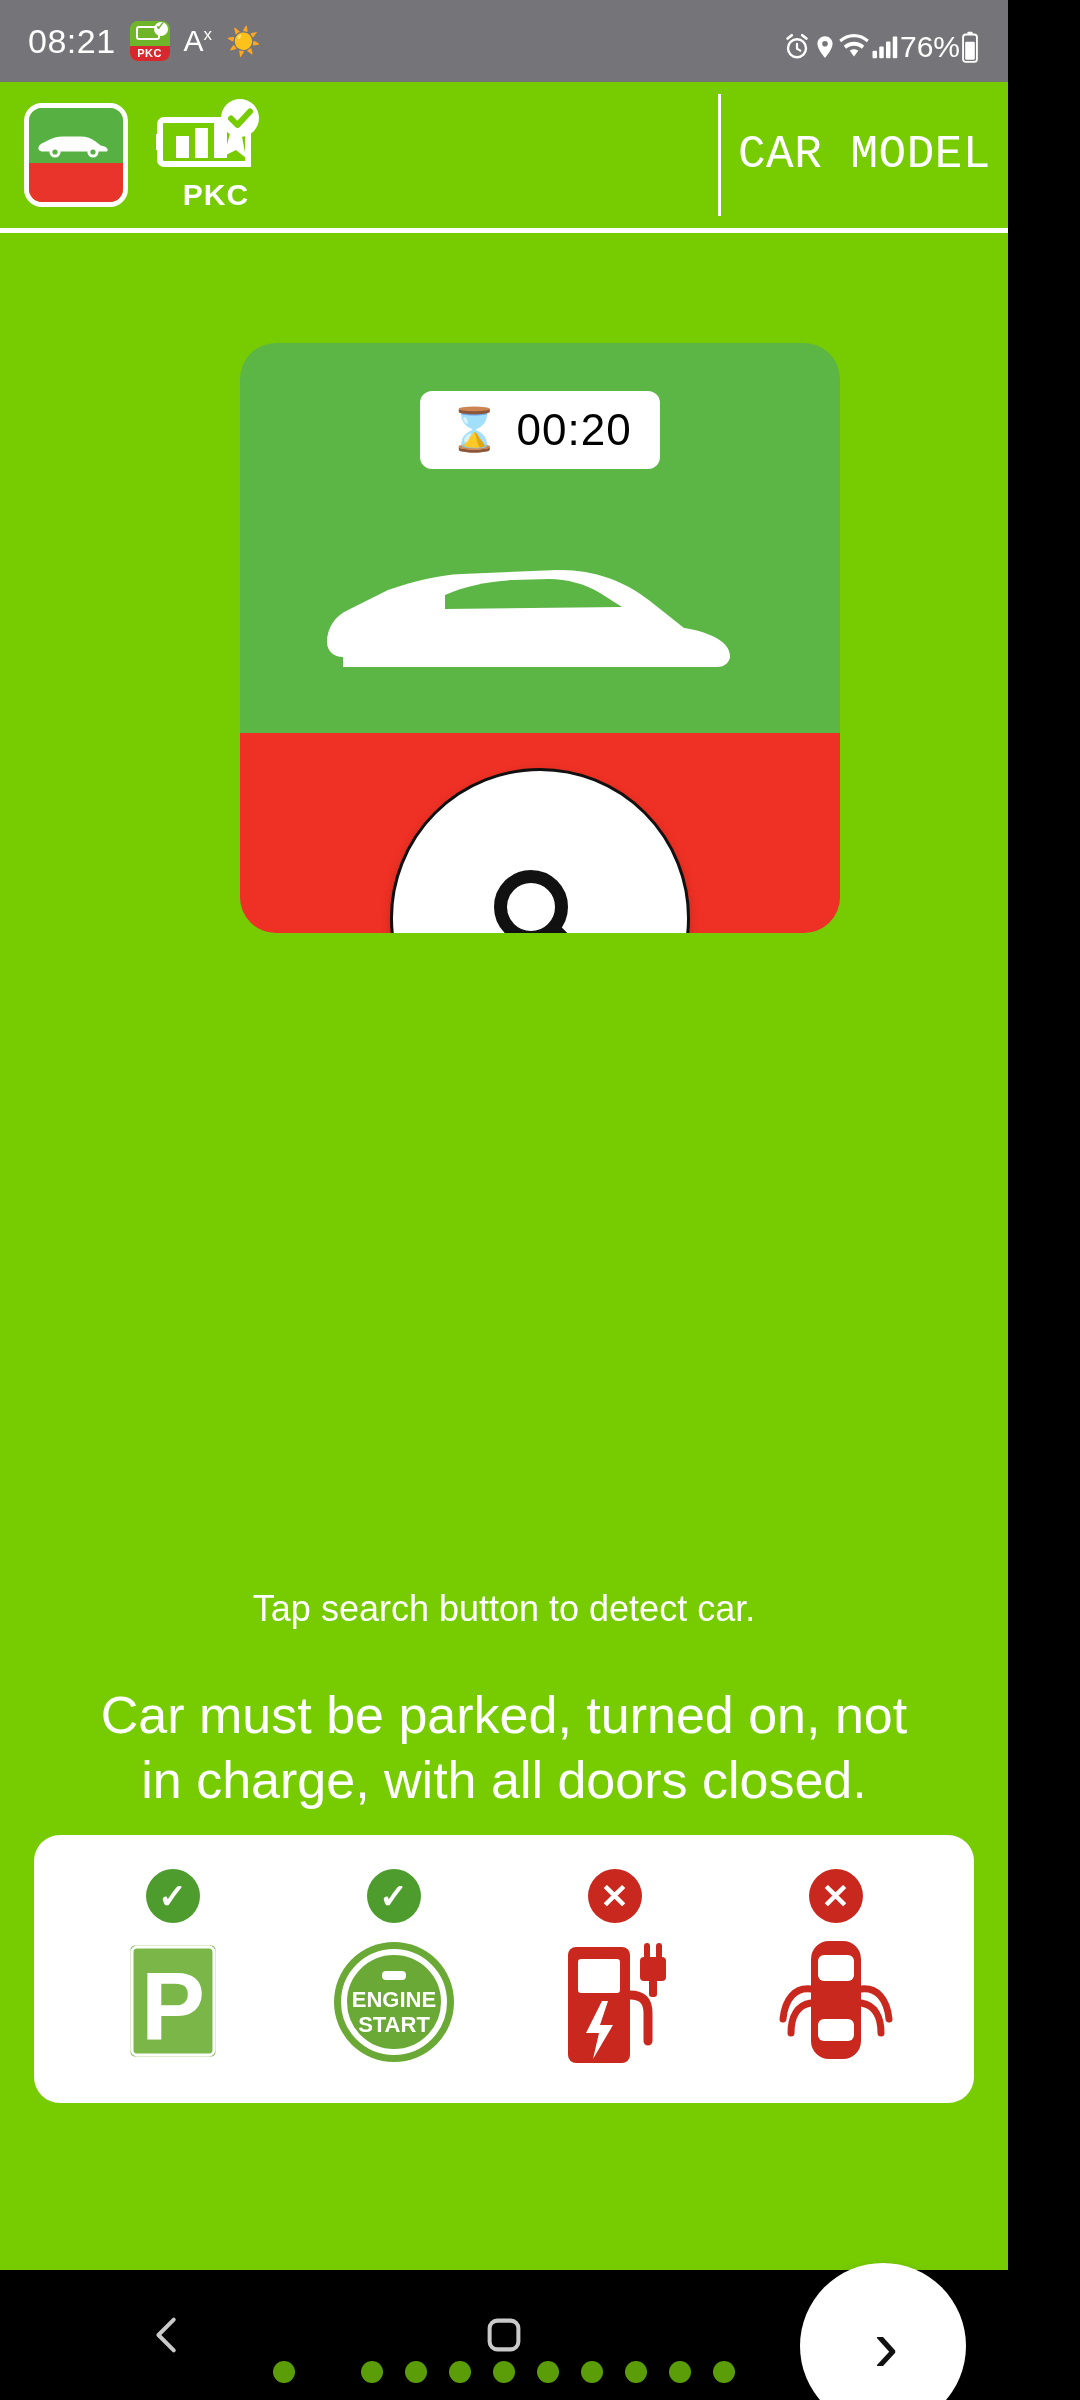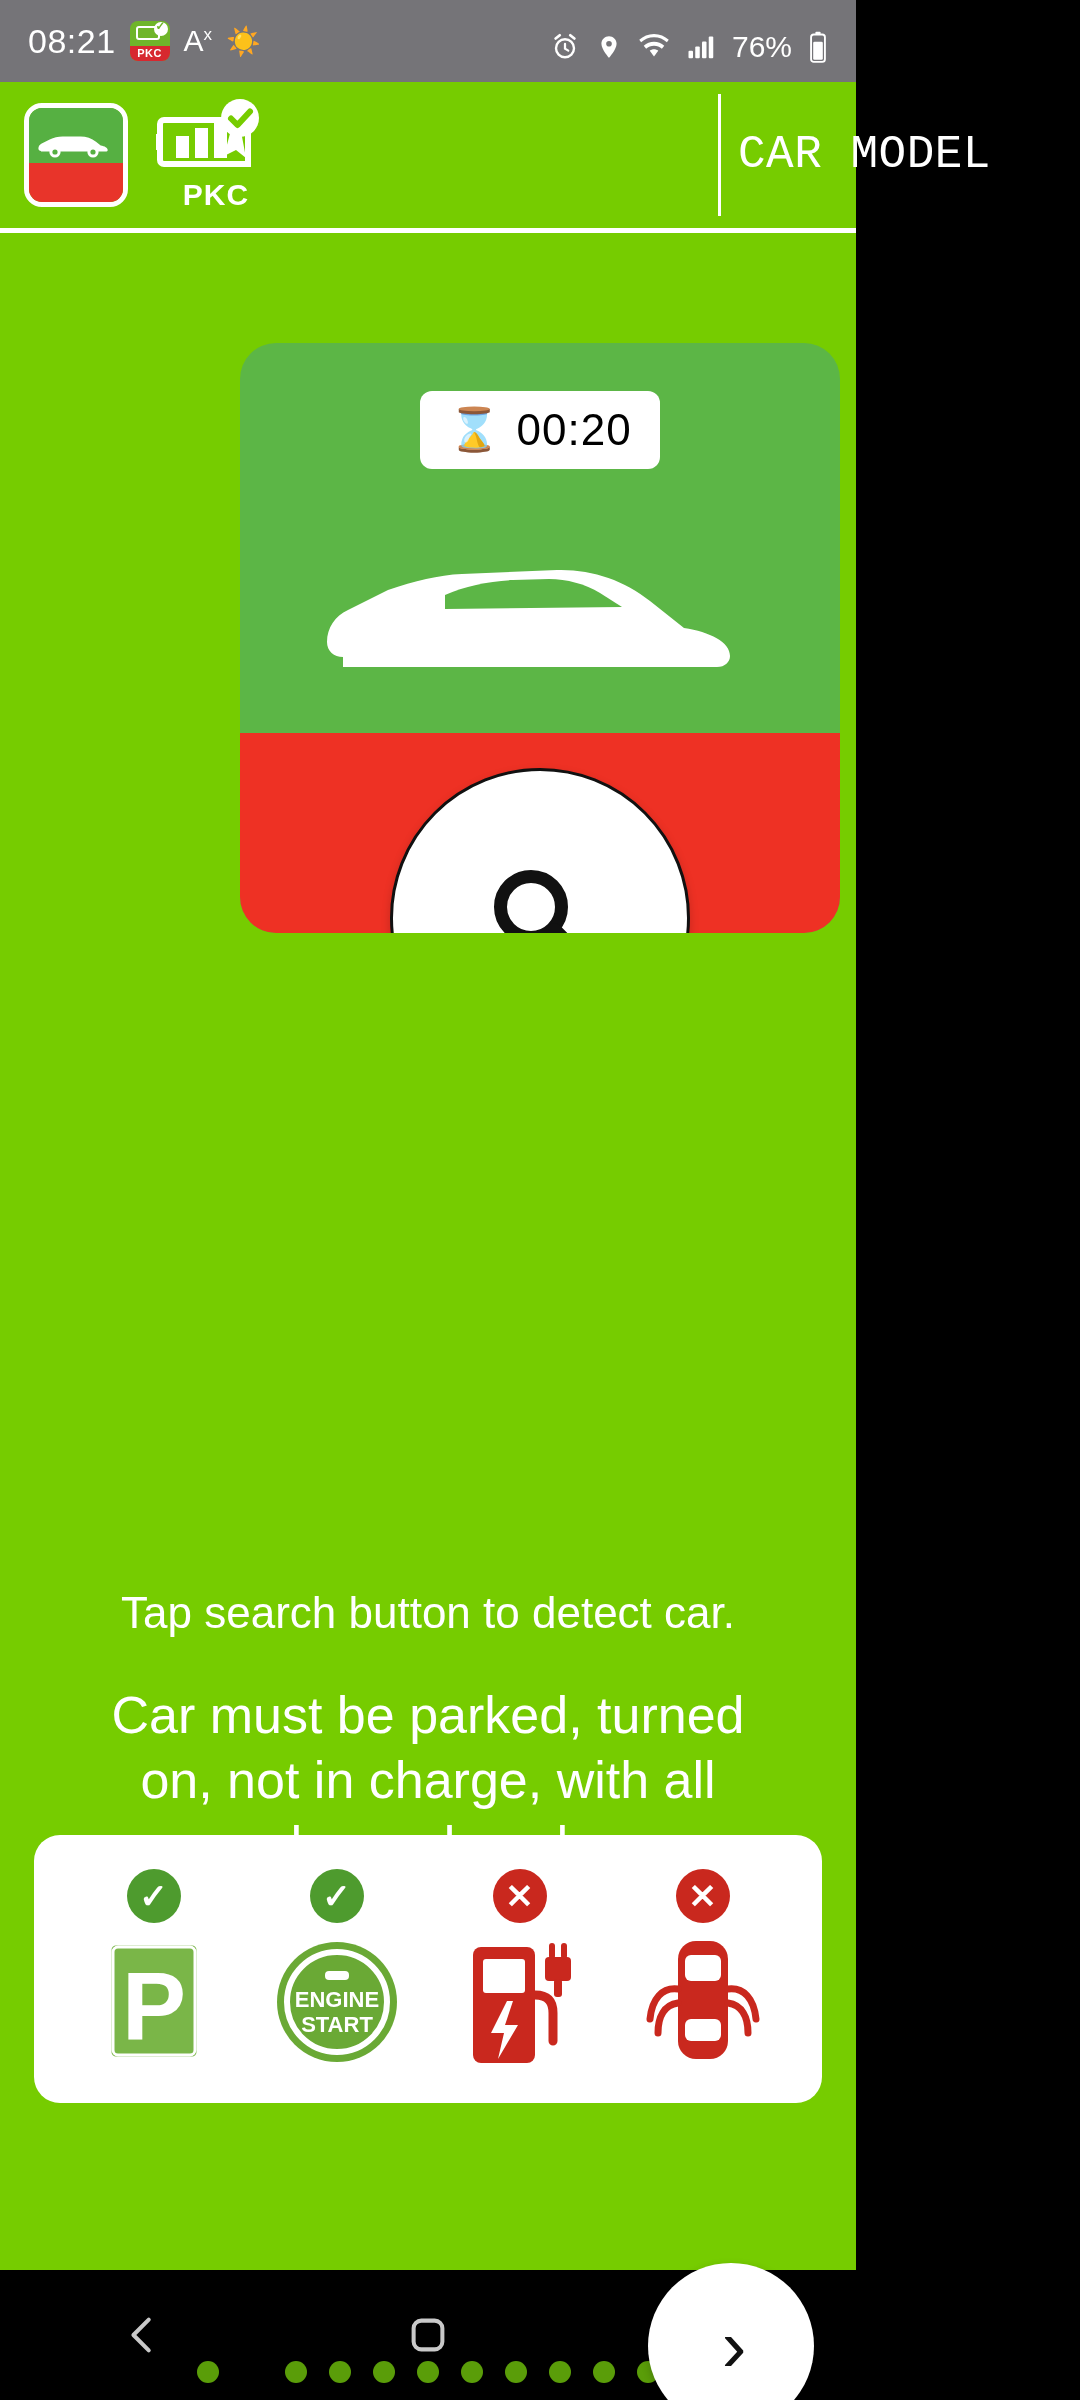--- a/index.html
+++ b/index.html
@@ -4,21 +4,21 @@
 <style>
   * { box-sizing: border-box; margin: 0; padding: 0; }
   html, body {
     width: 1080px; height: 2400px;
     background: #000;
     font-family: "Liberation Sans", sans-serif;
     overflow: hidden;
   }
   #screen {
     position: relative;
-    width: 856px; height: 2400px;
+    width: 1008px; height: 2400px;
     background: #76cc00;
     display: flex; flex-direction: column;
   }
 
   
   .statusbar {
     height: 82px; flex: 0 0 82px;
     background: #757478;
     display: flex; align-items: center;
     padding: 0 28px;
@@ -46,21 +46,21 @@
     border-radius: 50%; background: #fff;
   }
   .pkc-mini .ribbon::after {
     content: "✓"; position: absolute; left: 2px; top: -3px;
     font-size: 12px; color: #6fb52a; font-weight: bold;
   }
   .sb-ax { font-size: 30px; letter-spacing: 0; }
   .sb-ax sup { font-size: 17px; }
   .sb-emoji { font-size: 28px; }
   .sb-right {
-    margin-left: auto; display: flex; align-items: center; gap: 16px; margin-top: 12px;
+    margin-left: auto; display: flex; align-items: center; gap: 0; margin-top: 12px;
   }
   .sb-right svg { display: block; }
   .sb-batt-text { font-size: 30px; }
 
   
   .header {
     flex: 0 0 146px; display: flex; align-items: center;
     background: #76cc00; position: relative;
   }
   .header-left {
@@ -131,21 +131,21 @@
   .search-btn {
     position: absolute; left: 50%; transform: translateX(-50%);
     top: 425px; width: 300px; height: 300px; border-radius: 50%;
     background: #fff; border: 3px solid #111;
     display: flex; align-items: center; justify-content: center;
     box-shadow: 0 4px 10px rgba(0,0,0,.18);
   }
 
   .instruct1 {
     position: absolute; left: 0; right: 0; top: 1355px;
-    text-align: center; color: #fff; font-size: 44px;
+    text-align: center; color: #fff; font-size: 36px;
   }
   .instruct2 {
     position: absolute; left: 74px; right: 74px; top: 1450px;
     text-align: center; color: #fff; font-size: 52px; line-height: 1.25;
   }
 
   .cond-card {
     position: absolute; left: 34px; right: 34px; top: 1602px;
     height: 268px; background: #fff; border-radius: 26px;
     display: flex; align-items: center; justify-content: space-around;

